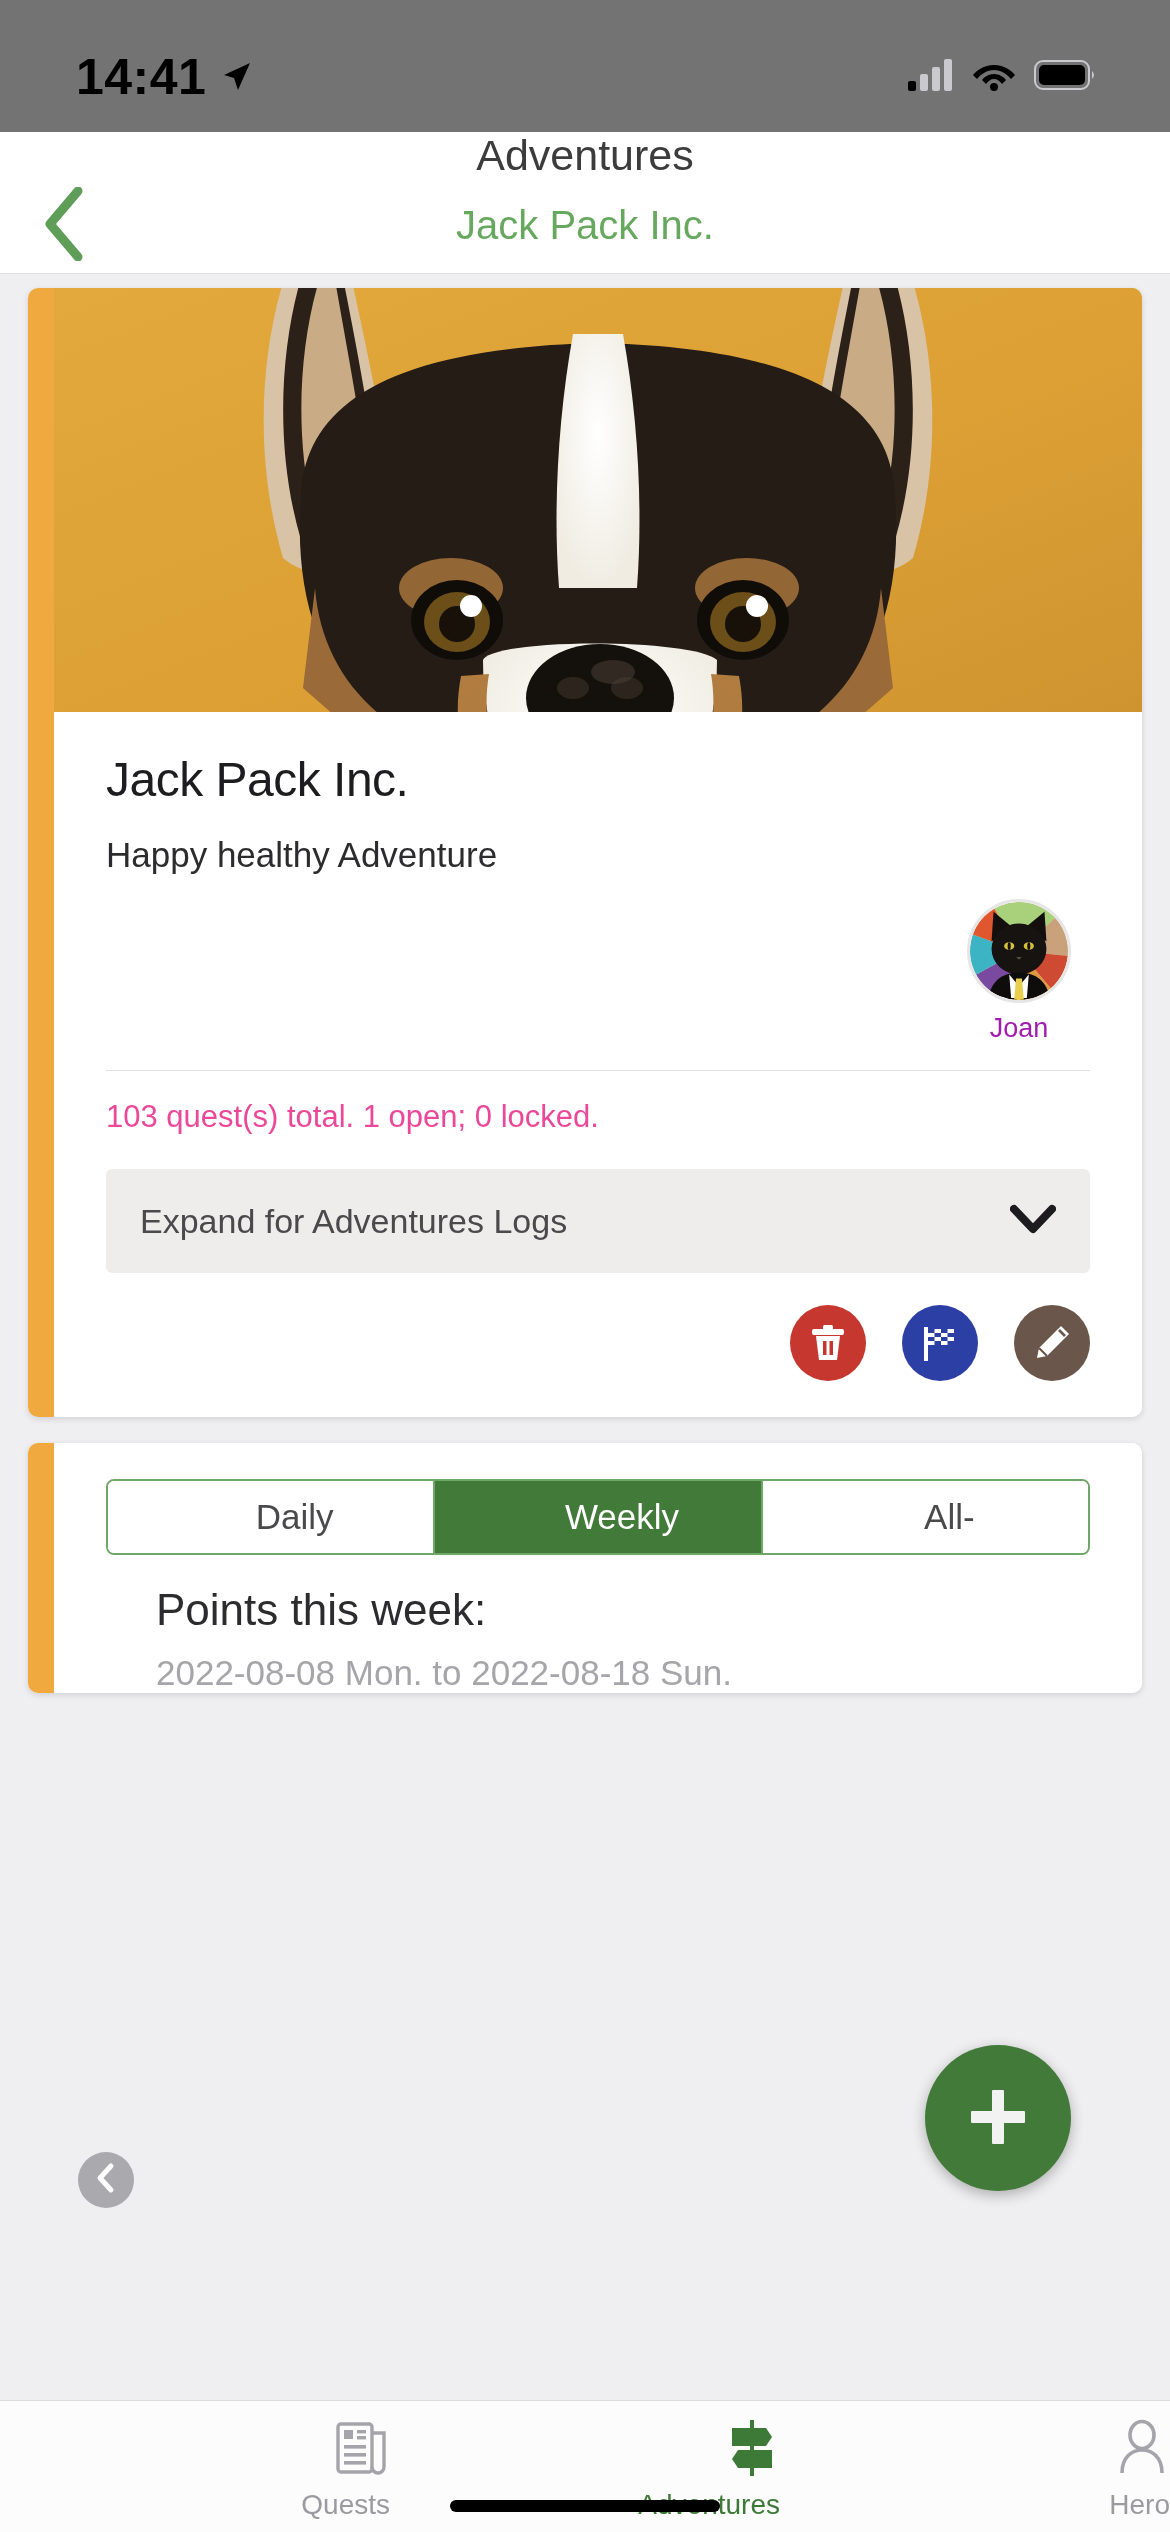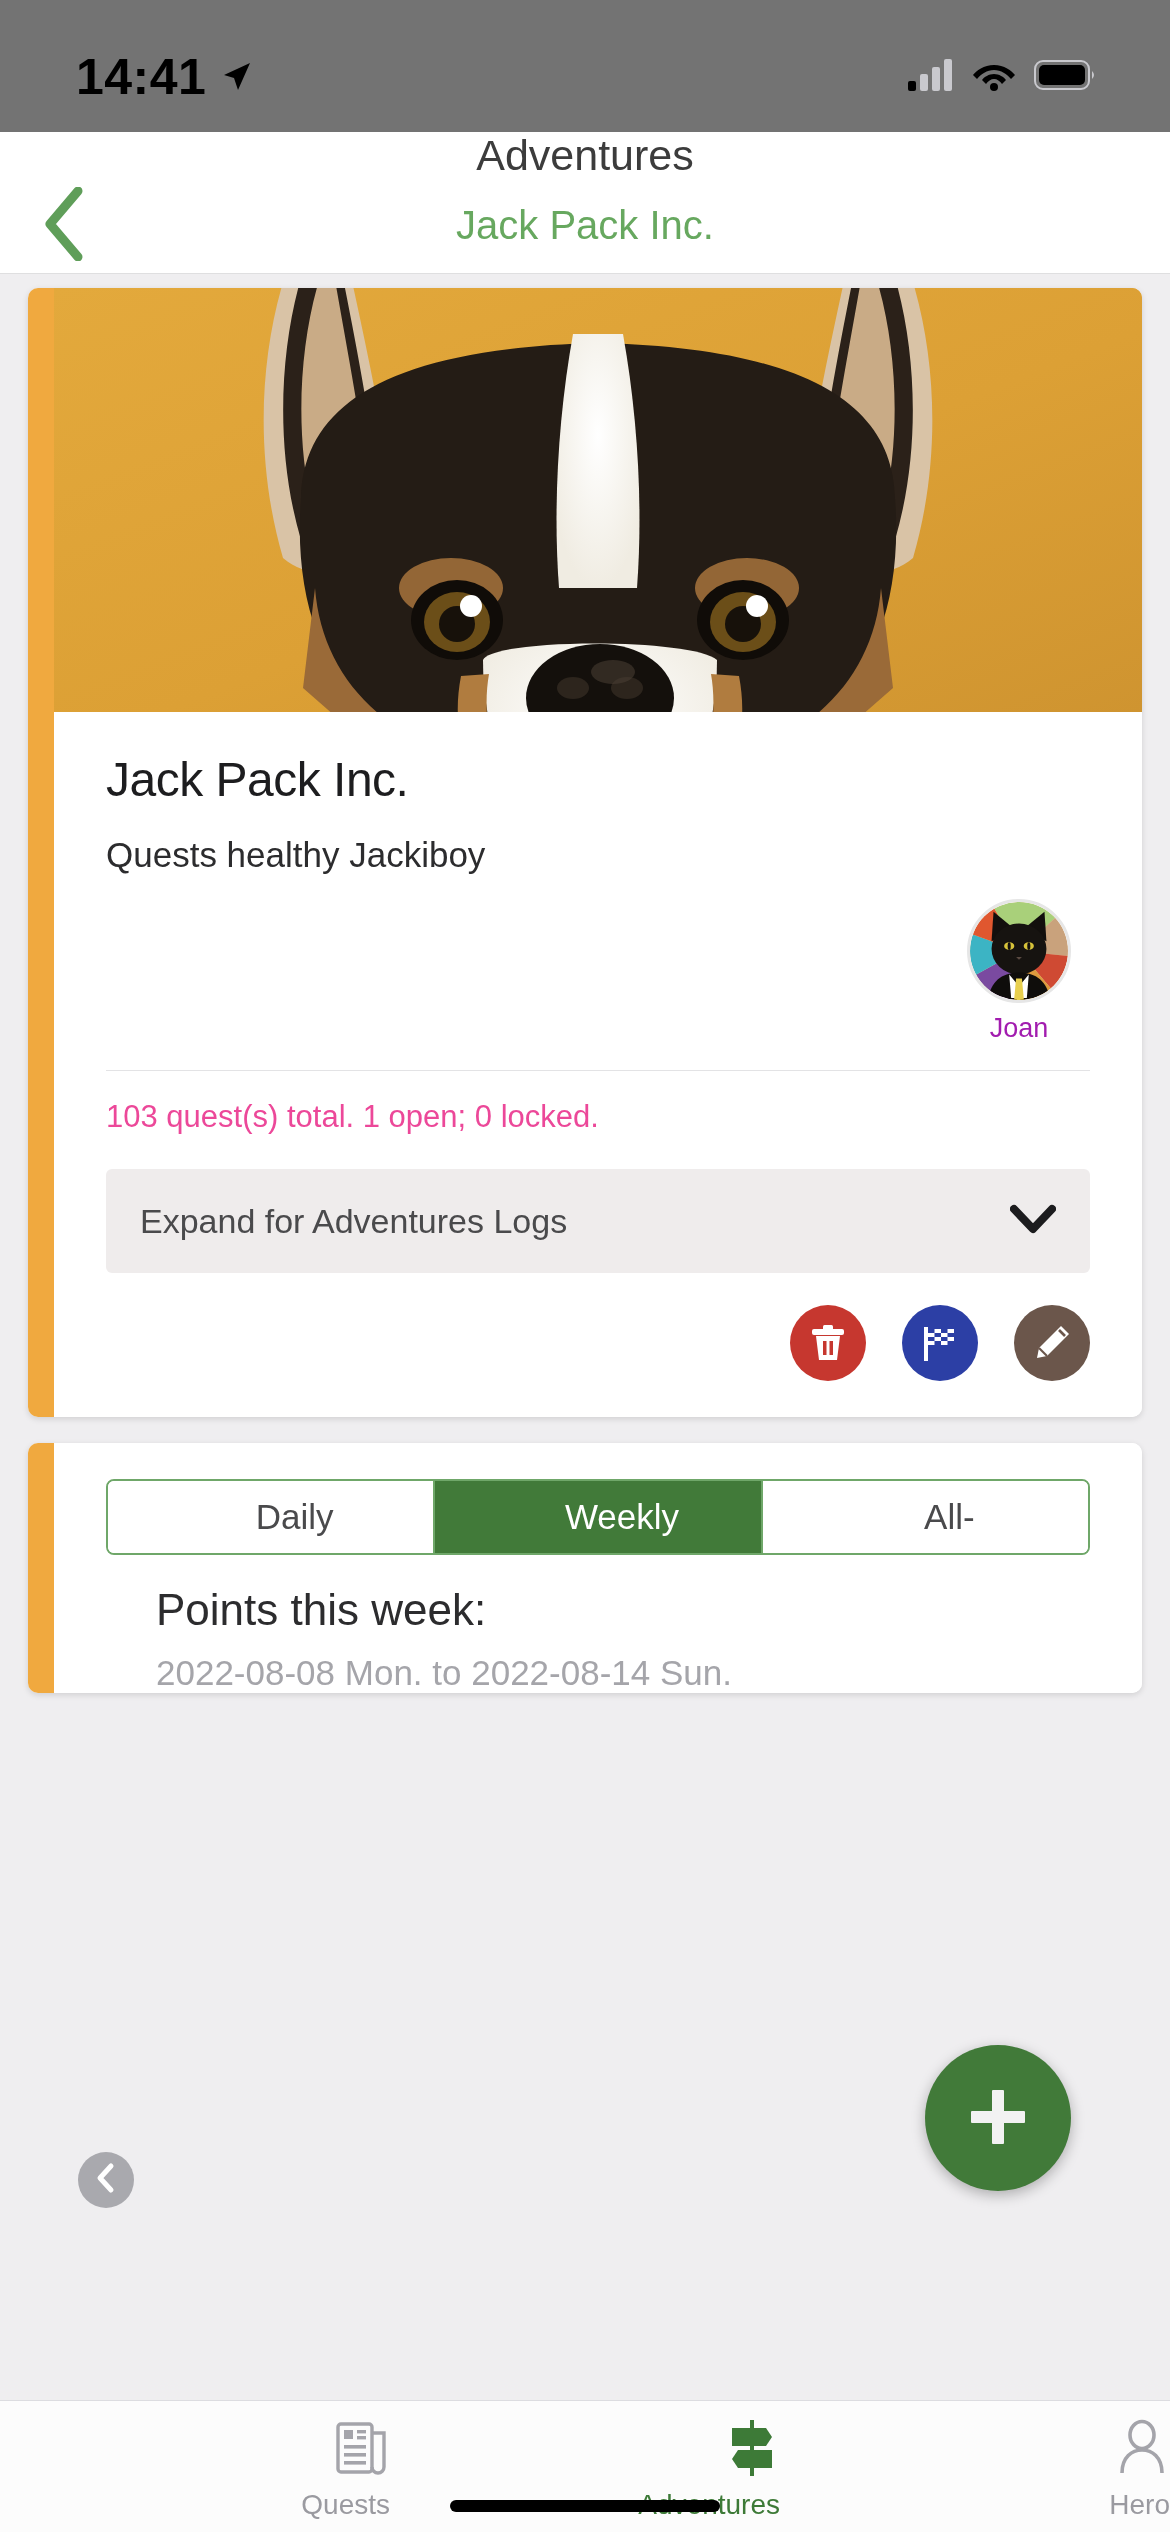--- a/index.html
+++ b/index.html
@@ -362,21 +362,21 @@
               <path d="M547 492 C512 524 472 520 452 498" fill="none" stroke="#201912" stroke-width="8" stroke-linecap="round"></path>
               <path d="M547 492 C582 524 622 520 642 498" fill="none" stroke="#201912" stroke-width="8" stroke-linecap="round"></path>
 
               <path d="M640 470 C700 478 740 500 760 540 L640 540 Z" fill="#2d3a63"></path>
             </g>
           </svg>
         </div>
 
         <div class="card-body">
           <div class="card-title">Jack Pack Inc.</div>
-          <div class="card-subtitle">Quests healthy Jackiboy</div>
+          <div class="card-subtitle">Happy healthy Adventure</div>
 
           <div class="members">
             <div class="member">
               <div class="avatar-ring">
                 <svg viewBox="0 0 100 100">
                   <defs>
                       <clipPath id="avclip">
                         <circle cx="50" cy="50" r="50"></circle>
                       </clipPath>
                     </defs>
@@ -476,21 +476,21 @@
       <div class="card-inner">
         <div class="card-body2">
 
           <div class="segmented">
             <div class="seg">Daily</div>
             <div class="seg active">Weekly</div>
             <div class="seg">All-</div>
           </div>
 
           <div class="points-title">Points this week:</div>
-          <div class="points-range">2022-08-08 Mon. to 2022-08-14 Sun.</div>
+          <div class="points-range">2022-08-08 Mon. to 2022-08-18 Sun.</div>
 
         </div>
       </div>
     </div>
 
   </div>
 
   <div class="week-prev">
     <span>
       <svg width="26" height="32" viewBox="0 0 26 32">

